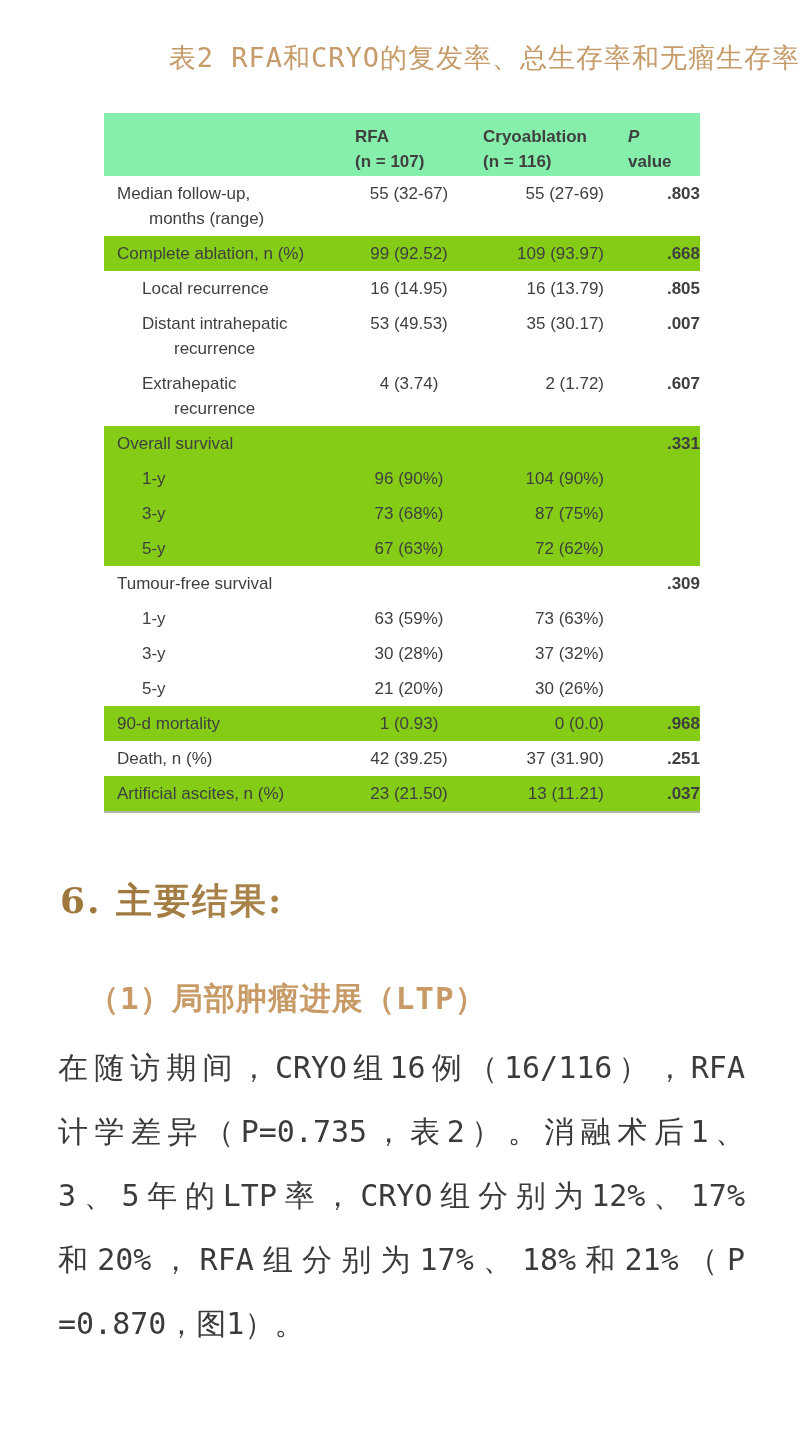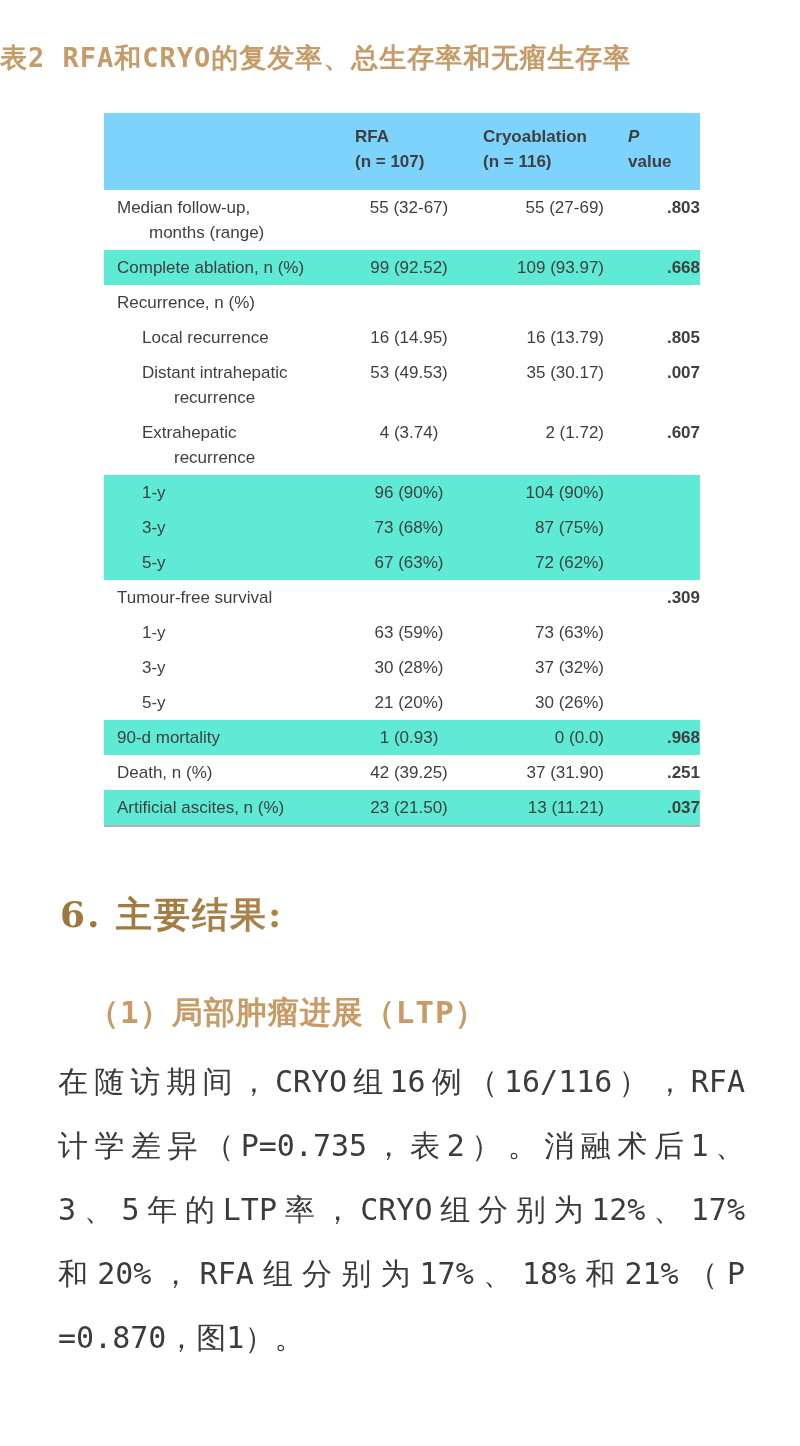--- a/index.html
+++ b/index.html
@@ -3,24 +3,24 @@
 <meta charset="utf-8">
 <style>
   * { margin: 0; padding: 0; box-sizing: border-box; }
   html, body { background: #ffffff; }
   body { width: 800px; font-family: "Liberation Sans", "DejaVu Sans", sans-serif; }
   .page { position: relative; width: 800px; height: 1446px; background: #ffffff; overflow: hidden; }
 
   
   .table-caption {
     padding-top: 40px;
-    text-align: left;
+    text-align: right;
     font-family: "DejaVu Sans Mono", "DejaVu Sans", sans-serif;
     font-size: 27px;
-    font-weight: bold;
+    font-weight: normal;
     letter-spacing: 1px;
     color: #C69B6A;
     white-space: nowrap;
   }
 
   
   table.data-table {
     margin: 37px 0 0 104px;
     width: 596px;
     border-collapse: collapse;
@@ -28,39 +28,39 @@
     font-size: 17px;
     color: #3F3F3F;
     border-bottom: 2px solid #B3B3B3;
   }
   col.w-label { width: 245px; }
   col.w-rfa   { width: 120px; }
   col.w-cryo  { width: 135px; }
   col.w-p     { width: 96px; }
 
   thead th {
-    background: #7dd3fc;
+    background: #86efac;
     font-weight: bold;
     text-align: left;
     vertical-align: top;
-    padding: 11px 0 16px 0;
+    padding: 11px 0 2px 0;
     line-height: 25px;
   }
   thead th.h-rfa  { padding-left: 6px; }
   thead th.h-cryo { padding-left: 14px; }
   thead th.h-p    { padding-left: 24px; }
   thead .it { font-style: italic; }
 
   tbody td {
     vertical-align: top;
     padding-top: 5px;
     padding-bottom: 5px;
     line-height: 25px;
   }
-  tbody tr.shaded td { background: #5eead4; }
+  tbody tr.shaded td { background: #84cc16; }
   td.c-label { padding-left: 13px; }
   td.c-label.indent-1 { padding-left: 38px; }
   td.c-label .cont { padding-left: 32px; }
   td.c-rfa  { text-align: center; }
   td.c-cryo { text-align: right; }
   td.c-p    { text-align: right; padding-left: 24px; font-weight: bold; }
 
   
   .section-heading {
     margin: 64px 0 0 60px;
@@ -146,28 +146,20 @@
         </tr>
         <tr class="shaded">
           <td class="c-label indent-0">
             <div class="lbl-line">Complete ablation, n (%)</div>
           </td>
           <td class="c-rfa">99 (92.52)</td>
           <td class="c-cryo">109 (93.97)</td>
           <td class="c-p">.668</td>
         </tr>
         <tr>
-          <td class="c-label indent-0">
-            <div class="lbl-line">Recurrence, n (%)</div>
-          </td>
-          <td class="c-rfa"></td>
-          <td class="c-cryo"></td>
-          <td class="c-p"></td>
-        </tr>
-        <tr>
           <td class="c-label indent-1">
             <div class="lbl-line">Local recurrence</div>
           </td>
           <td class="c-rfa">16 (14.95)</td>
           <td class="c-cryo">16 (13.79)</td>
           <td class="c-p">.805</td>
         </tr>
         <tr>
           <td class="c-label indent-1">
             <div class="lbl-line">Distant intrahepatic</div>
@@ -178,20 +170,28 @@
           <td class="c-p">.007</td>
         </tr>
         <tr>
           <td class="c-label indent-1">
             <div class="lbl-line">Extrahepatic</div>
             <div class="lbl-line cont">recurrence</div>
           </td>
           <td class="c-rfa">4 (3.74)</td>
           <td class="c-cryo">2 (1.72)</td>
           <td class="c-p">.607</td>
+        </tr>
+        <tr class="shaded">
+          <td class="c-label indent-0">
+            <div class="lbl-line">Overall survival</div>
+          </td>
+          <td class="c-rfa"></td>
+          <td class="c-cryo"></td>
+          <td class="c-p">.331</td>
         </tr>
         <tr class="shaded">
           <td class="c-label indent-1">
             <div class="lbl-line">1-y</div>
           </td>
           <td class="c-rfa">96 (90%)</td>
           <td class="c-cryo">104 (90%)</td>
           <td class="c-p"></td>
         </tr>
         <tr class="shaded">

